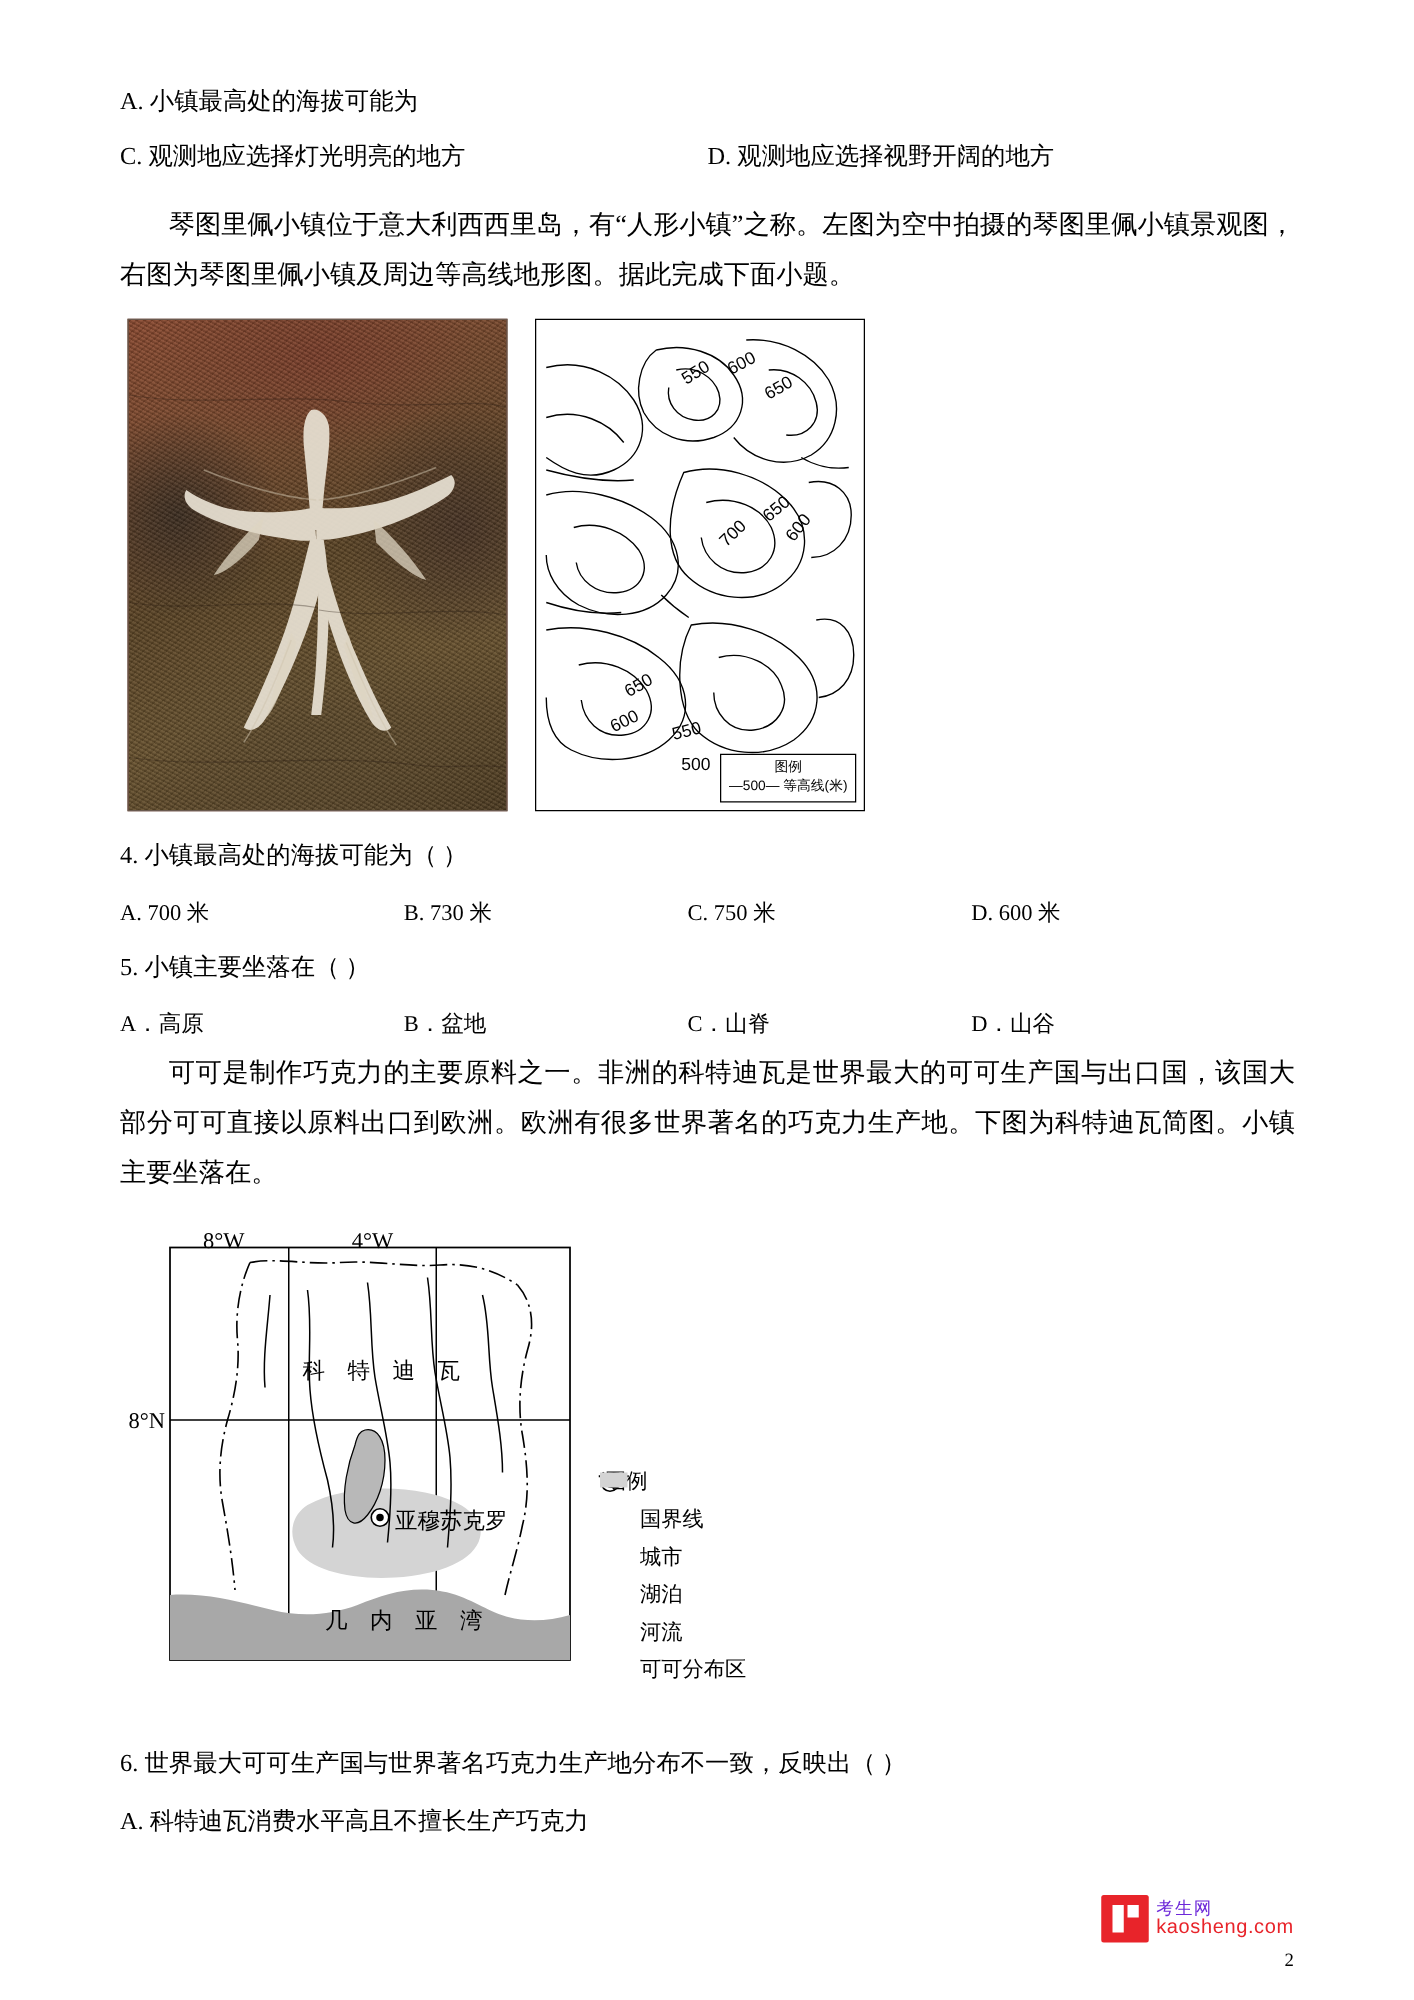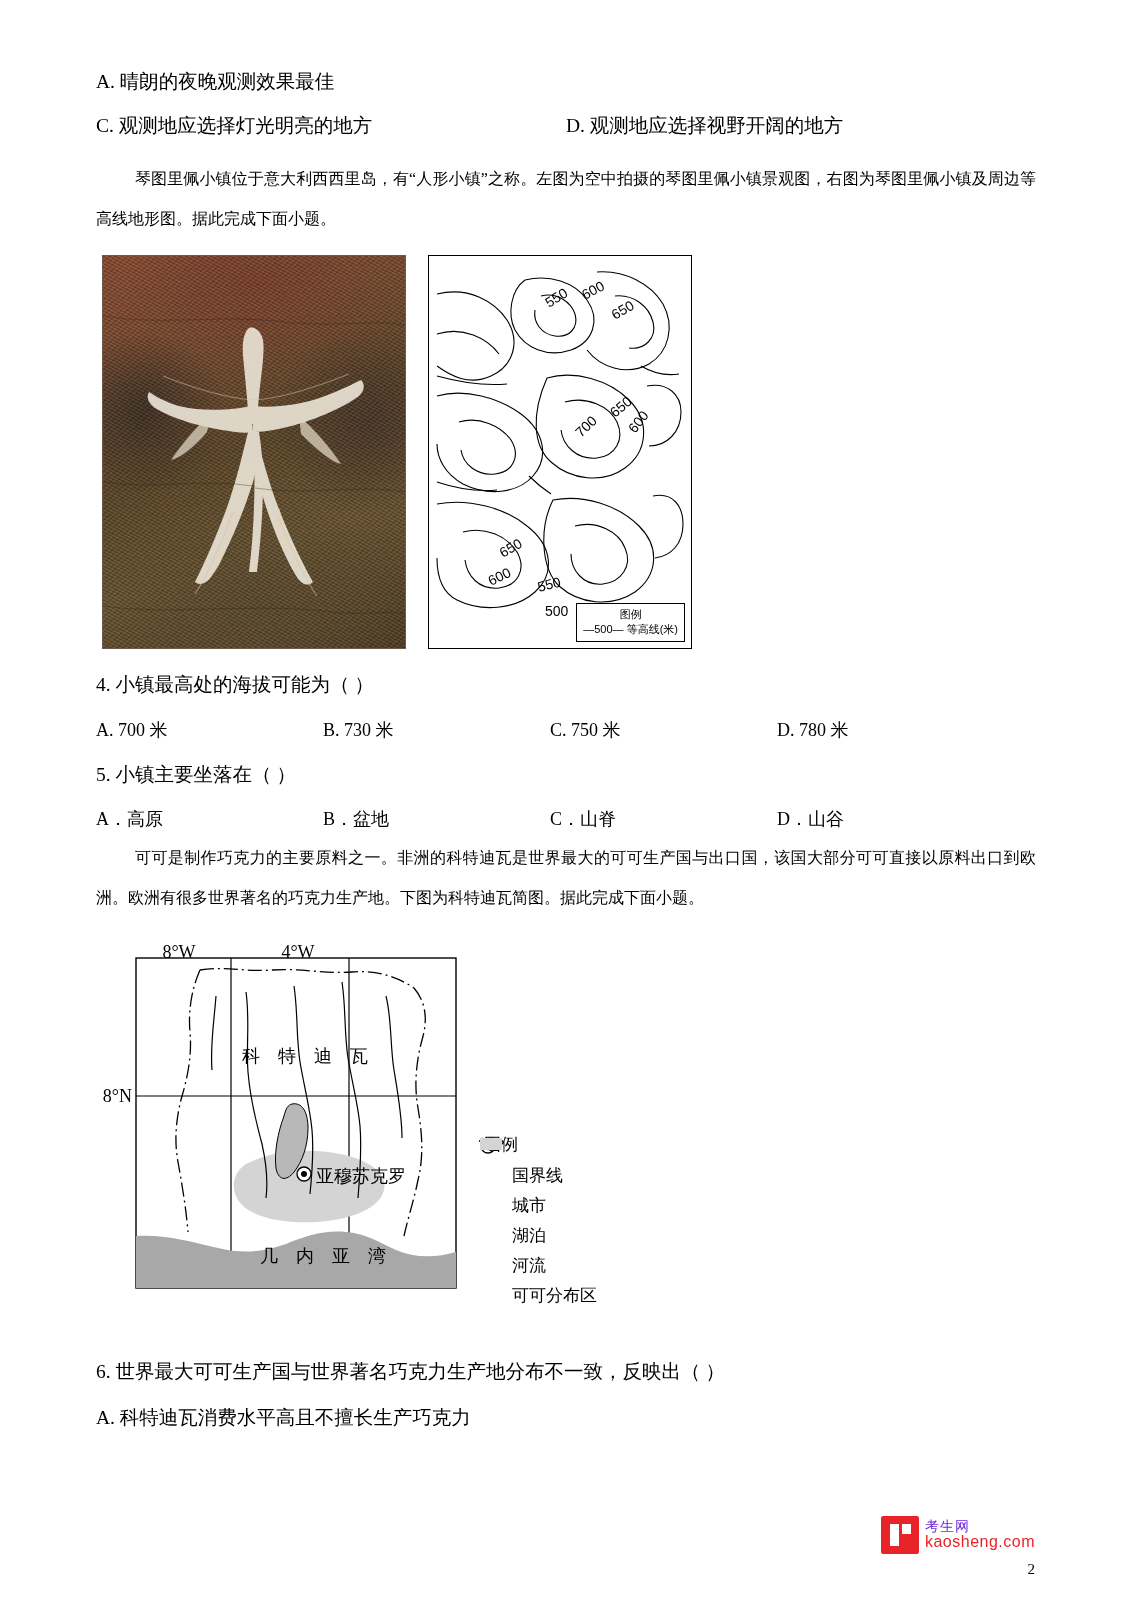--- a/index.html
+++ b/index.html
@@ -30,21 +30,21 @@
   .opt-row {
     display: flex;
     font-size: 19.5px;
     line-height: 1;
     margin-bottom: 24px;
   }
   .opt-row .col {
     width: 470px;
   }
   .para {
-    font-size: 16px;
+    font-size: 21px;
     line-height: 40px;
     text-align: justify;
     text-indent: 39px;
     margin: 10px 0 0 0;
   }
   .q-line {
     font-size: 19.5px;
     line-height: 1;
     margin: 26px 0 0 0;
   }
@@ -202,21 +202,21 @@
     font-family: "Liberation Serif", serif;
   }
 </style>
 </head>
 <body>
 
 <div class="page">
   <div class="content">
 
     <div class="opt-row">
-      <div class="col">A. 晴朗的夜晚观测效果最佳</div>
+      <div class="col">A. 小镇最高处的海拔可能为</div>
     </div>
     <div class="opt-row">
       <div class="col">C. 观测地应选择灯光明亮的地方</div>
       <div class="col">D. 观测地应选择视野开阔的地方</div>
     </div>
 
     <p class="para">琴图里佩小镇位于意大利西西里岛，有“人形小镇”之称。左图为空中拍摄的琴图里佩小镇景观图，右图为琴图里佩小镇及周边等高线地形图。据此完成下面小题。</p>
 
     <div class="figrow">
 
@@ -295,32 +295,32 @@
           <div class="lg-row">—500— 等高线(米)</div>
         </div>
       </div>
     </div>
 
     <div class="q-line">4. 小镇最高处的海拔可能为（      ）</div>
     <div class="choices4">
       <div class="c">A. 700 米</div>
       <div class="c">B. 730 米</div>
       <div class="c">C. 750 米</div>
-      <div class="c">D. 780 米</div>
+      <div class="c">D. 600 米</div>
     </div>
 
     <div class="q-line">5. 小镇主要坐落在（      ）</div>
     <div class="choices4">
       <div class="c">A．高原</div>
       <div class="c">B．盆地</div>
       <div class="c">C．山脊</div>
       <div class="c">D．山谷</div>
     </div>
 
-    <p class="para">可可是制作巧克力的主要原料之一。非洲的科特迪瓦是世界最大的可可生产国与出口国，该国大部分可可直接以原料出口到欧洲。欧洲有很多世界著名的巧克力生产地。下图为科特迪瓦简图。据此完成下面小题。</p>
+    <p class="para">可可是制作巧克力的主要原料之一。非洲的科特迪瓦是世界最大的可可生产国与出口国，该国大部分可可直接以原料出口到欧洲。欧洲有很多世界著名的巧克力生产地。下图为科特迪瓦简图。小镇主要坐落在。</p>
 
     <div class="mapwrap">
       <svg width="400" height="370" viewBox="0 0 400 370">
 
         <rect x="40" y="22" width="320" height="330" fill="#fff" stroke="#000" stroke-width="1.4"></rect>
 
         <line x1="135" y1="22" x2="135" y2="352" stroke="#000" stroke-width="1.2"></line>
         <line x1="253" y1="22" x2="253" y2="352" stroke="#000" stroke-width="1.2"></line>
         <line x1="40" y1="160" x2="360" y2="160" stroke="#000" stroke-width="1.2"></line>
 

